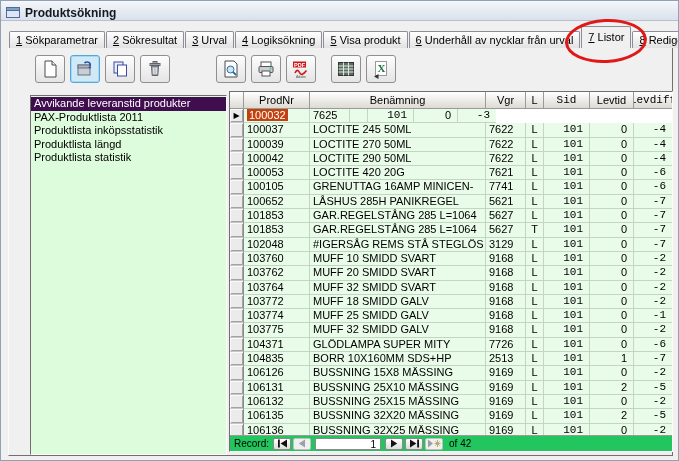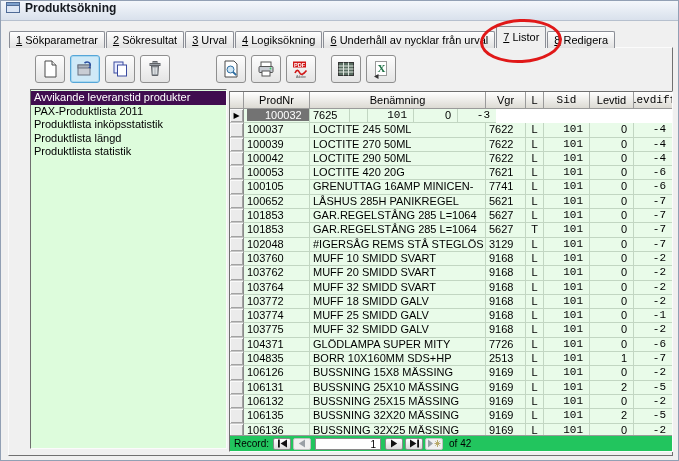--- a/index.html
+++ b/index.html
@@ -6,21 +6,21 @@
   .window{
     position:relative;width:679px;height:461px;box-sizing:border-box;
     background:#f0f0f0;border:1px solid #92a0b4;overflow:hidden;
     font-family:"Liberation Sans",sans-serif;font-size:11px;color:#000;
   }
   
   .titlebar{
     position:absolute;left:0;top:0;right:0;height:20px;
     background:linear-gradient(#f4f7fb,#d9e1ec);
     border-bottom:1px solid #b6c0ce;
-    display:flex;align-items:flex-start;gap:5px;padding-left:5px;box-sizing:border-box;
+    display:flex;align-items:flex-end;gap:5px;padding-left:5px;box-sizing:border-box;
   }
   .title-text{font-size:12px;font-weight:bold;color:#15191f;}
   
   .tabstrip{
     position:absolute;left:8px;top:28px;height:19px;display:flex;align-items:flex-end;
     z-index:5;overflow:visible;
   }
   .tab{
     position:relative;height:17px;line-height:16px;padding:0 6px;margin-right:1px;
     background:linear-gradient(#ffffff,#e2e2e2);
@@ -52,21 +52,21 @@
   .tbtn.active{
     background:var(--tb-active-bg);
     border-color:var(--tb-active-border);
     box-shadow:inset 0 0 0 1px #a8d8f0;
   }
   .tbtn.gap-lg{margin-left:41px;}
   .tbtn.gap-sm{margin-left:10px;}
   .tbtn svg{display:block;}
   
   .sidebar{
-    position:absolute;left:29px;top:88px;width:197px;height:360px;box-sizing:border-box;
+    position:absolute;left:29px;top:94px;width:197px;height:360px;box-sizing:border-box;
     background:var(--listbg);
     border:1px solid;border-color:#6f6f6f #fbfbfb #fbfbfb #6f6f6f;
     padding:1px 0;overflow:hidden;
   }
   .side-item{
     height:13.5px;line-height:13.5px;padding:0 3px;white-space:nowrap;overflow:hidden;
     cursor:default;
   }
   .side-item.selected{background:var(--selbg);color:#fff;}
   
@@ -101,21 +101,21 @@
   .c0{width:14px;flex:none;}
   .c1{width:66px;flex:none;}
   .c2{width:176px;flex:none;}
   .c3{width:40px;flex:none;}
   .c4{width:18px;flex:none;}
   .c5{width:46px;flex:none;font-family:Liberation Mono, monospace;}
   .c6{width:44px;flex:none;}
   .c7{width:38px;flex:none;border-right:none;font-family:Liberation Mono, monospace;}
   .a-right{text-align:right;padding-right:6px;}
   .a-center{text-align:center;}
-  .selval{background:#737373;color:#fff;padding:0 18px;}
+  .selval{background:#c2410c;color:#fff;padding:0 2px;}
   
   .recnav{
     flex:none;height:15px;background:#22c55e;border-top:1px solid #9a9a9a;
     display:flex;align-items:center;gap:2px;padding-left:4px;font-size:10px;
   }
   .rec-label{margin-right:2px;}
   .nav-btn{
     width:18px;height:12px;box-sizing:border-box;padding:0;
     background:linear-gradient(#ffffff,#dcdcdc);border:1px solid #8a8a8a;border-radius:2px;
     display:flex;align-items:center;justify-content:center;cursor:pointer;
@@ -138,20 +138,21 @@
           <rect x="0.5" y="1.5" width="13" height="3" fill="#7da0cc" stroke="#4f6b96"></rect>
         </svg></span>
     <span class="title-text">Produktsökning</span>
   </div>
 
   <div class="tabstrip">
       <div class="tab"><span class="num">1</span><span>&nbsp;<span>Sökparametrar</span></span></div>
       <div class="tab"><span class="num">2</span><span>&nbsp;<span>Sökresultat</span></span></div>
       <div class="tab"><span class="num">3</span><span>&nbsp;<span>Urval</span></span></div>
       <div class="tab"><span class="num">4</span><span>&nbsp;<span>Logiksökning</span></span></div>
+      <div class="tab"><span class="num">5</span><span>&nbsp;<span>Visa produkt</span></span></div>
       <div class="tab"><span class="num">6</span><span>&nbsp;<span>Underhåll av nycklar från urval</span></span></div>
       <div class="tab active"><span class="num">7</span><span>&nbsp;<span>Listor</span></span><div class="annotation"></div></div>
       <div class="tab"><span class="num">8</span><span>&nbsp;<span>Redigera</span></span></div>
     </div>
 
   <div class="panel"></div>
 
   <div class="toolbar">
       <button class="tbtn">
         <span>

